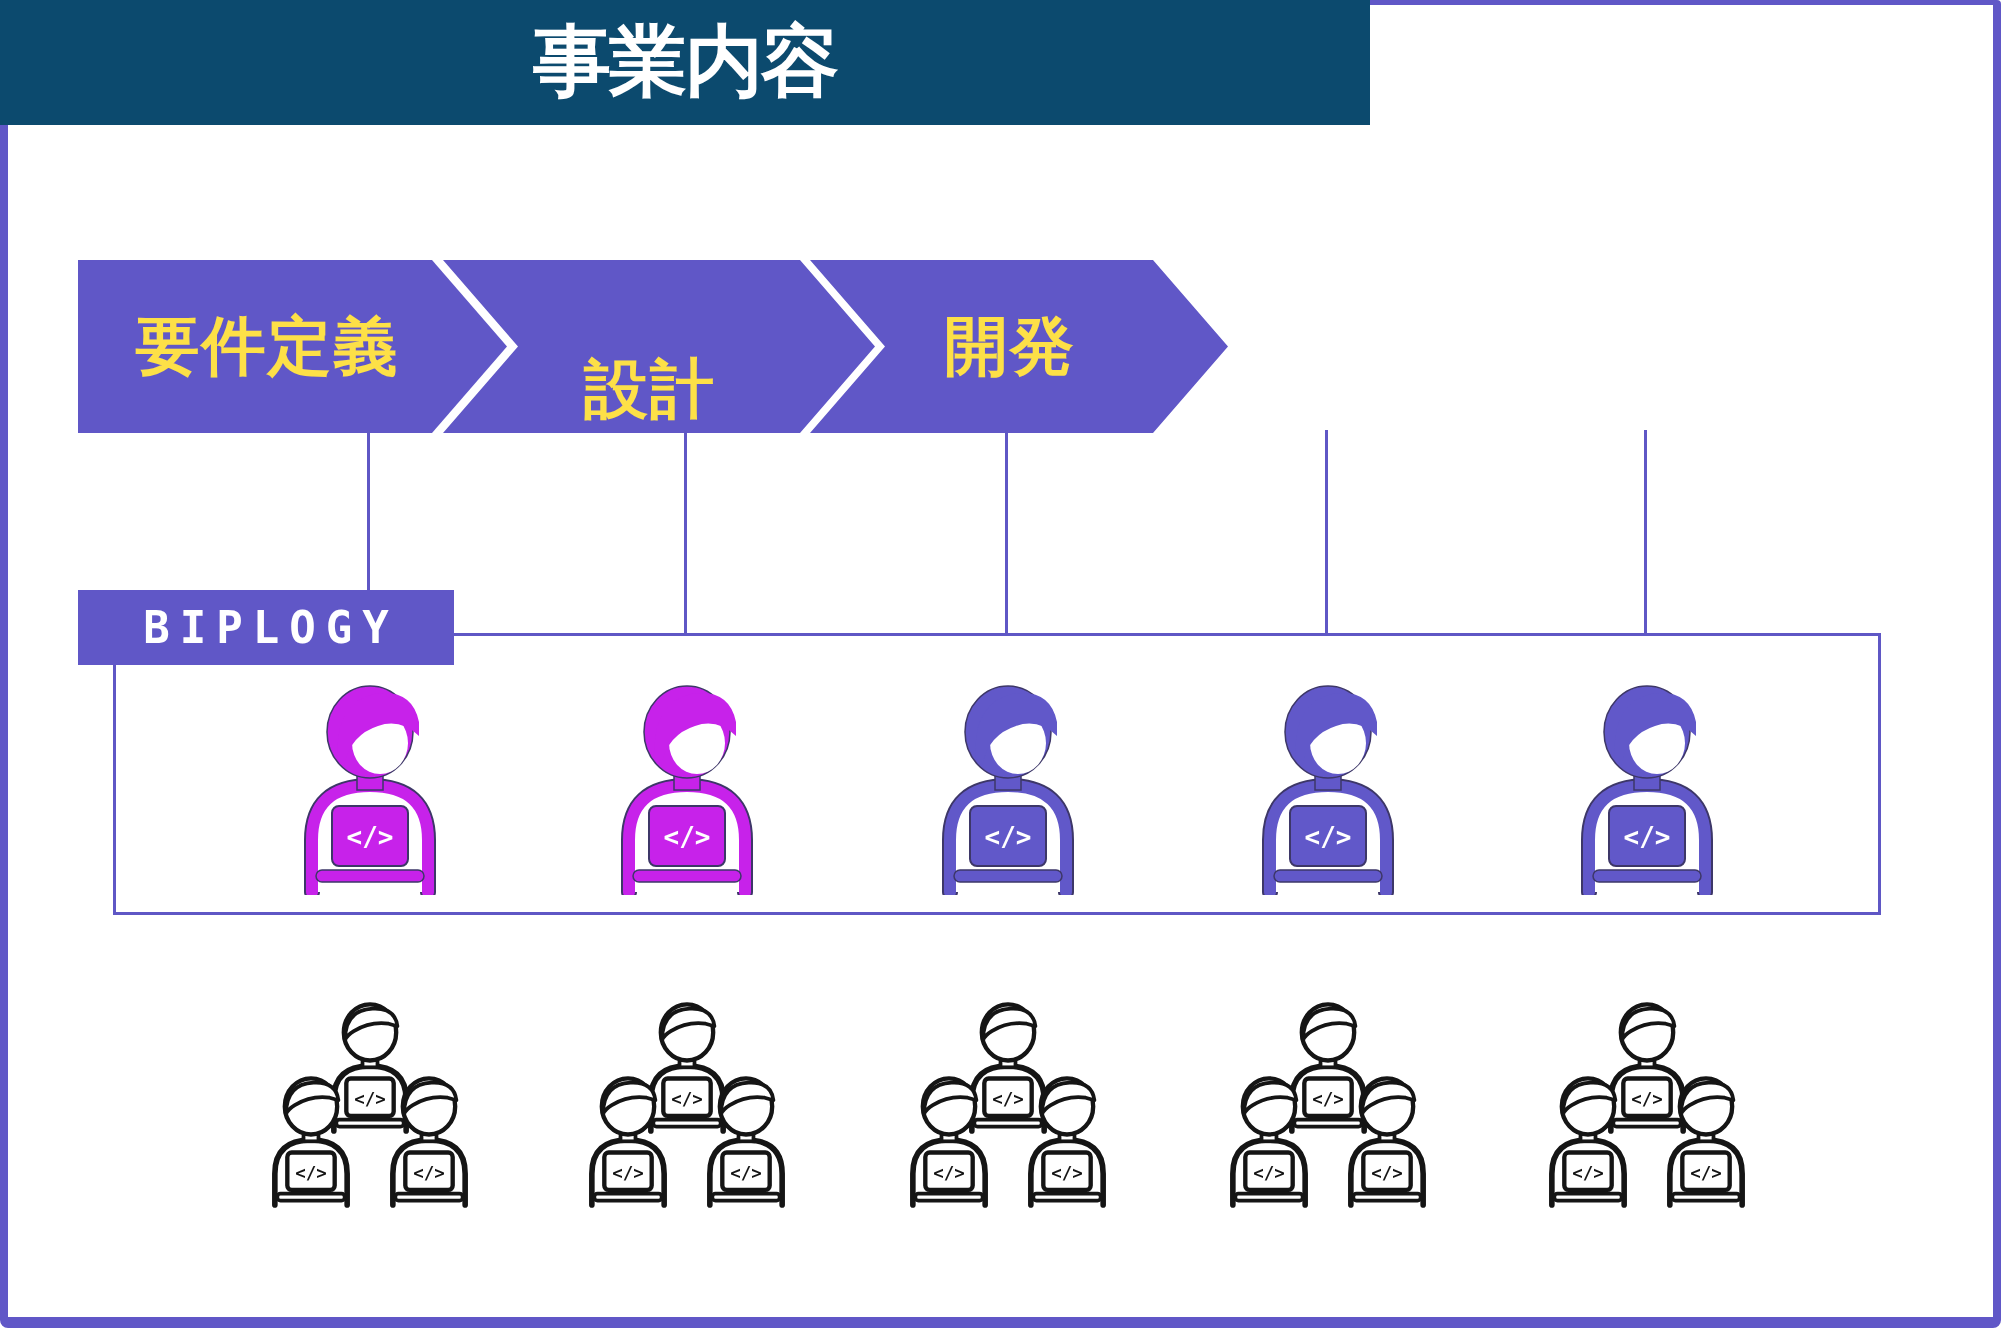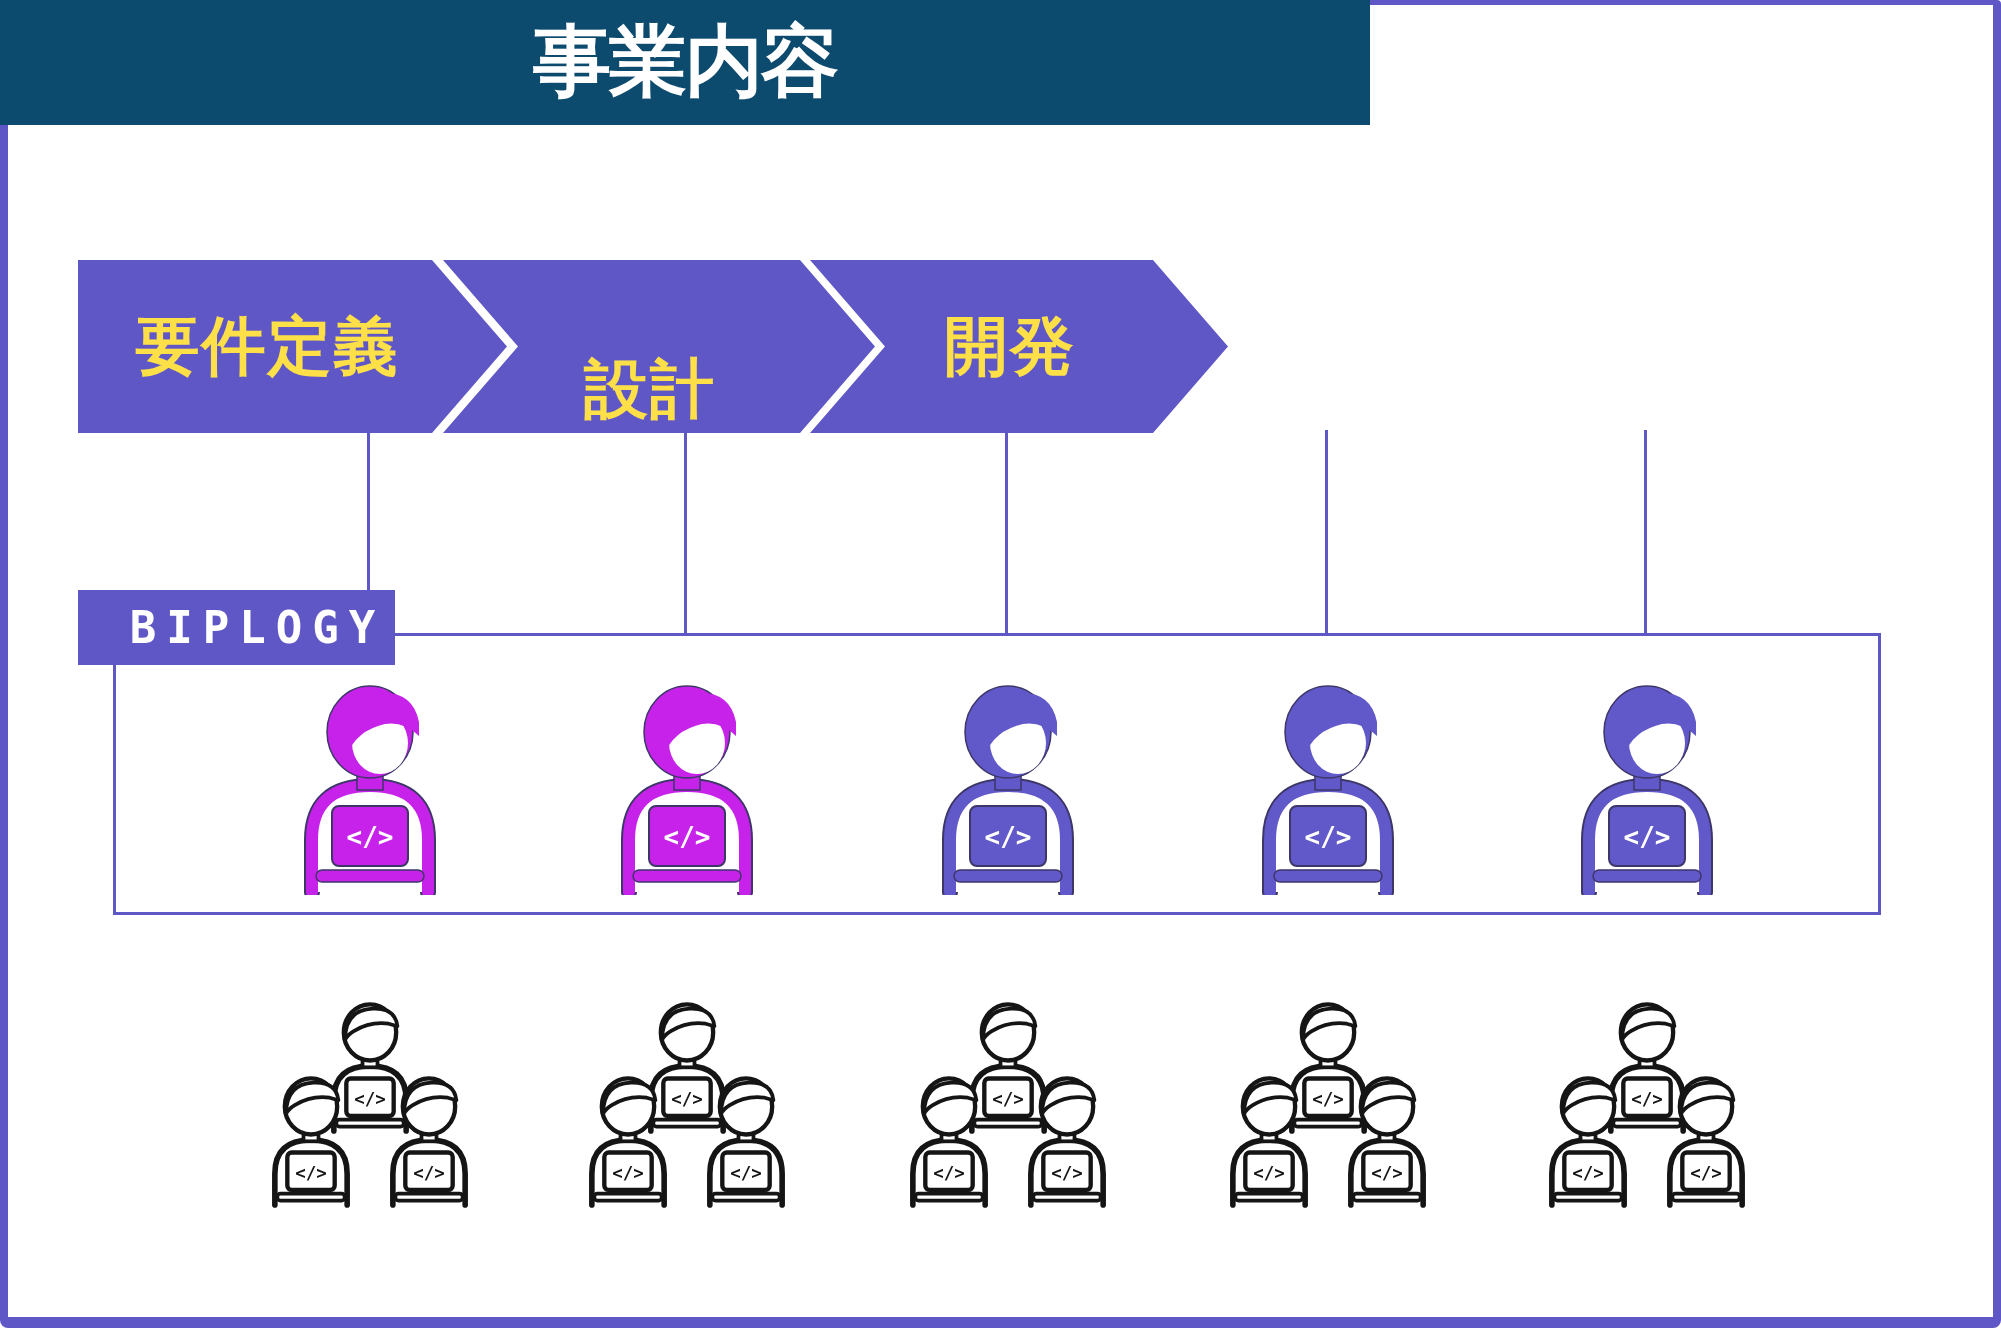--- a/index.html
+++ b/index.html
@@ -38,22 +38,22 @@
   .conn{position:absolute;width:3px;background:#5F57C5;top:430px;}
   .conn.c1{left:367px;height:160px;}
   .conn.c2{left:684px;height:203px;}
   .conn.c3{left:1005px;height:203px;}
   .conn.c4{left:1325px;height:203px;}
   .conn.c5{left:1644px;height:203px;}
 
   
   .bigbox{position:absolute;left:113px;top:633px;width:1768px;height:282px;
           box-sizing:border-box;border:3px solid #5F57C5;background:#ffffff;}
-  .biplogy{position:absolute;left:78px;top:590px;width:285px;height:75px;
-           background:#6057C7;display:flex;align-items:center;justify-content:center;padding-left:32px;}
+  .biplogy{position:absolute;left:78px;top:590px;width:376px;height:75px;
+           background:#6057C7;display:flex;align-items:center;justify-content:center;}
   .biplogy span{color:#ffffff;font-family:"DejaVu Sans Mono",monospace;
                 font-weight:bold;font-size:44px;letter-spacing:10px;padding-left:10px;}
 
   
   .coder{position:absolute;top:680px;width:160px;height:215px;}
   .coder.magenta{color:#C722EA;}
   .coder.purple{color:#6158C9;}
   .p1{left:290px;} .p2{left:607px;} .p3{left:928px;} .p4{left:1248px;} .p5{left:1567px;}
 
   

